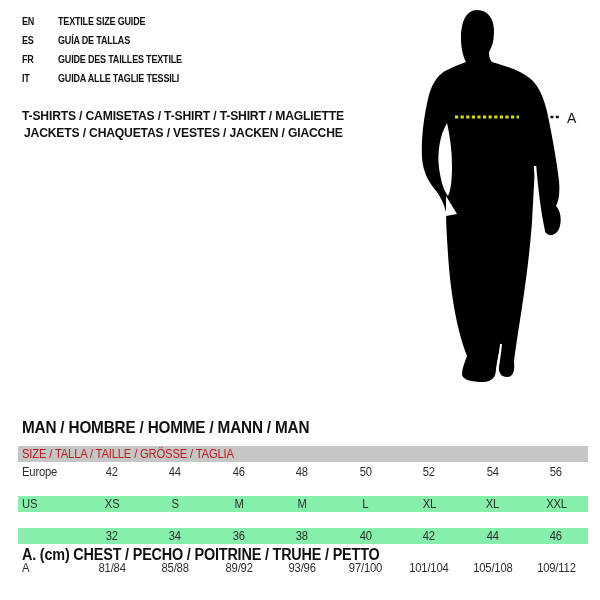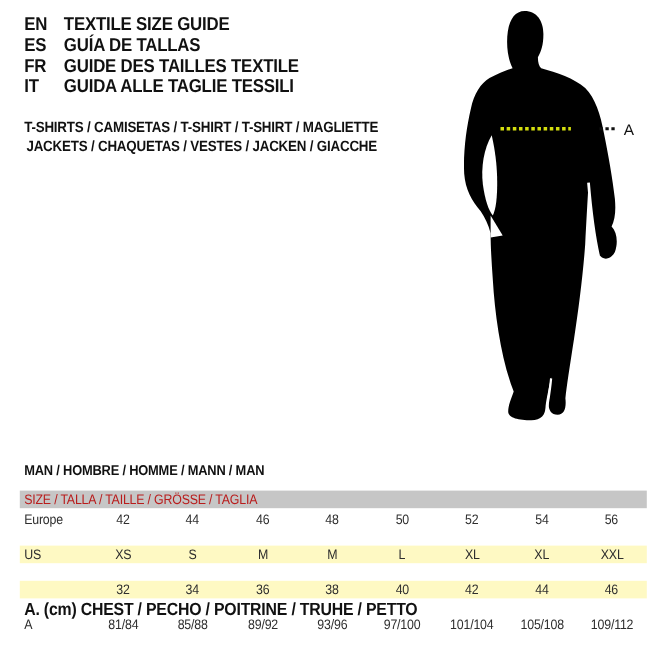--- a/index.html
+++ b/index.html
@@ -5,37 +5,37 @@
   html,body{margin:0;padding:0;}
   body{
     width:600px;height:600px;position:relative;background:#ffffff;
     font-family:"Liberation Sans",sans-serif;color:#111;overflow:hidden;
   }
   .cond{display:inline-block;transform:scaleX(0.9);transform-origin:0 50%;white-space:nowrap;letter-spacing:-0.2px;}
   .condc{display:inline-block;transform:scaleX(0.9);transform-origin:50% 50%;white-space:nowrap;letter-spacing:-0.2px;}
 
   
   .lang-block{position:absolute;left:22px;top:12px;}
-  .lang-row{display:flex;height:19px;line-height:19px;font-size:17px;font-weight:bold;}
+  .lang-row{display:flex;height:19px;line-height:19px;font-size:10px;font-weight:bold;}
   .lang-code{width:36px;}
   
   .cat-block{position:absolute;left:22px;top:107px;text-align:center;}
   .cat-line{height:17px;line-height:17px;font-size:13.5px;font-weight:bold;}
 
   
   .fig{position:absolute;left:405px;top:0;width:195px;height:400px;}
 
   
-  .section-title{position:absolute;left:22px;top:420px;font-size:13px;font-weight:bold;height:16px;line-height:16px;}
+  .section-title{position:absolute;left:22px;top:420px;font-size:17px;font-weight:bold;height:16px;line-height:16px;}
 
   
   .size-table{position:absolute;left:18px;top:446px;width:570px;font-size:12.5px;color:#2e2e2e;}
   .t-header{height:16px;line-height:16px;background:#c6c6c6;margin-bottom:2px;padding-left:4px;color:#b91c1c;}
   .t-row{display:flex;height:16px;line-height:16px;margin-bottom:16px;background:#fff;}
-  .t-row.shaded{background:#fef9c3;align-items:center;}
+  .t-row.shaded{background:#86efac;align-items:center;}
   .t-label{width:58px;padding-left:4px;text-align:left;}
   .t-cell{flex:1;text-align:center;}
 
   
   .footnote{position:absolute;left:22px;top:547px;font-size:16px;font-weight:bold;height:16px;line-height:16px;}
 </style>
 </head>
 <body>
 
 <div class="lang-block">

